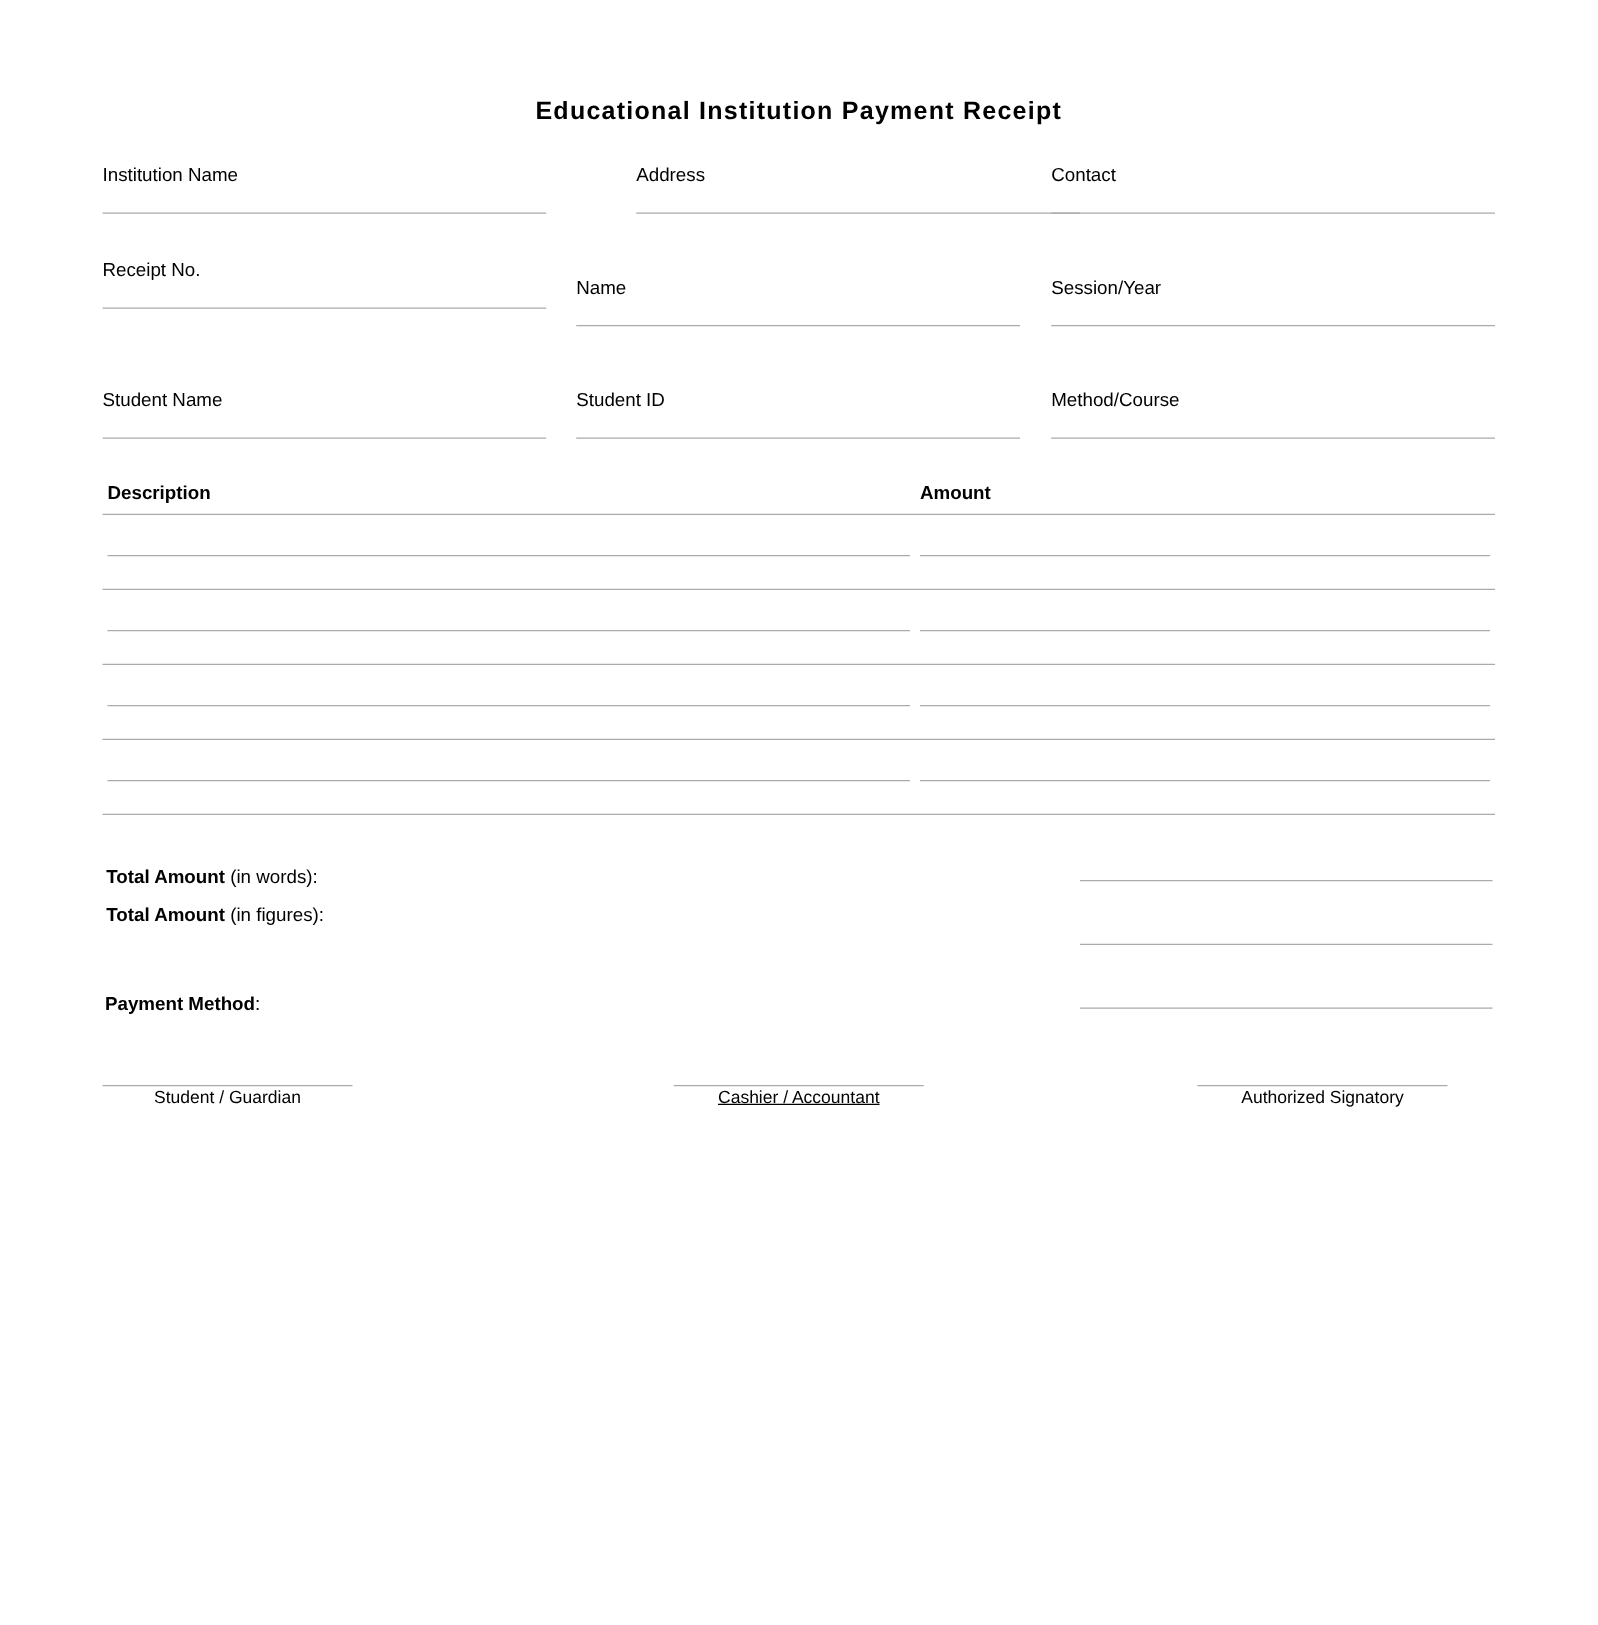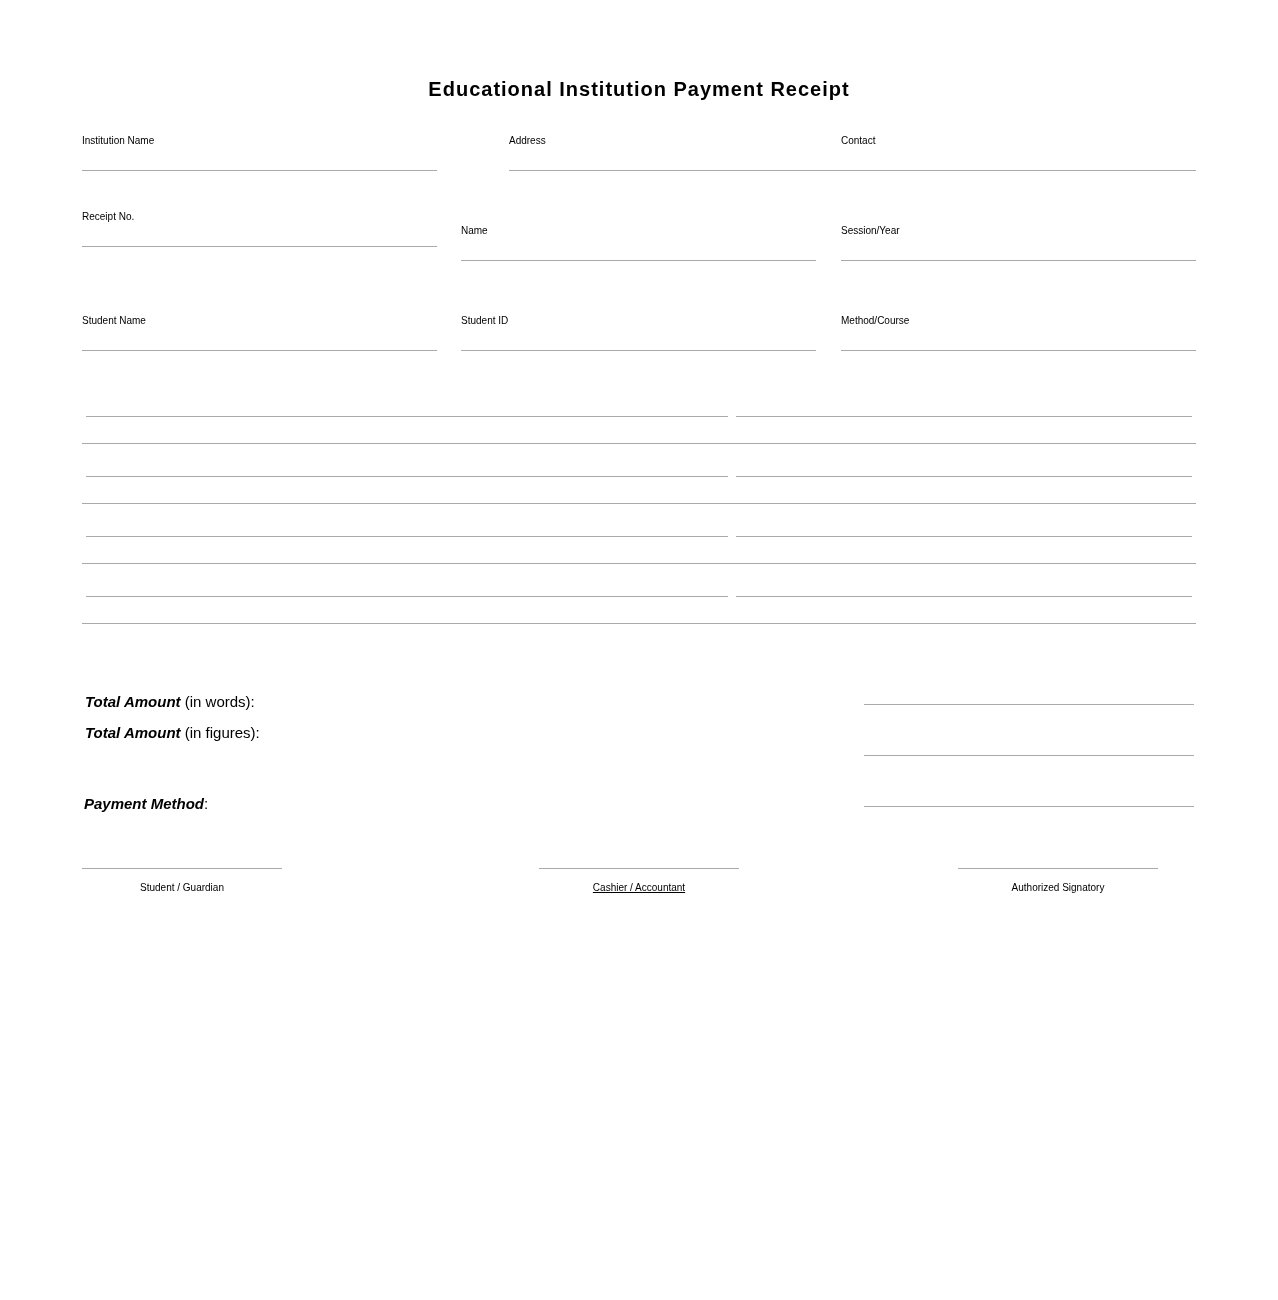--- a/index.html
+++ b/index.html
@@ -1,40 +1,40 @@
 <!DOCTYPE html>
 <html><head>
 <meta charset="utf-8">
 <style>
   html, body { margin: 0; padding: 0; background: #ffffff; }
   body { width: 1278px; height: 1300px; position: relative; font-family: "Liberation Sans", sans-serif; color: #000; }
   .page { position: absolute; left: 82px; top: 0; width: 1114px; }
   .title { position: absolute; left: 0; top: 78px; width: 1114px; text-align: center; font-size: 20px; font-weight: bold; letter-spacing: 1px; margin: 0; }
 
   .field { position: absolute; width: 355px; }
-  .field .lbl { font-size: 10px; display: block; height: 18px; line-height: 18px; }
+  .field .lbl { font-size: 15px; display: block; height: 18px; line-height: 18px; }
   .field .line { display: block; margin-top: 20px; height: 0; border: none; border-bottom: 1px solid #aaaaaa; width: 100%; background: transparent; outline: none; padding: 0; }
 
   .tbl { position: absolute; left: 0; top: 384px; width: 1114px; }
   .thead { height: 27px; border-bottom: 1px solid #aaaaaa; position: relative; }
   .th { position: absolute; top: 2px; font-size: 15px; font-weight: bold; }
   .th.desc { left: 4px; }
   .th.amt { left: 654px; }
   .trow { height: 59px; border-bottom: 1px solid #aaaaaa; position: relative; }
   .cell-line { position: absolute; top: 32px; height: 0; border: none; border-bottom: 1px solid #aaaaaa; background: transparent; padding: 0; outline: none; }
   .cell-line.desc { left: 4px; width: 642px; }
   .cell-line.amt { left: 654px; width: 456px; }
 
   .total { position: absolute; left: 3px; font-size: 15px; }
-  .total b { font-weight: bold; font-style: italic; }
+  .total b { font-weight: bold; }
   .total-line { position: absolute; left: 782px; width: 330px; height: 0; border: none; border-bottom: 1px solid #aaaaaa; padding: 0; background: transparent; outline: none; }
 
   .sig { position: absolute; top: 868px; width: 200px; text-align: center; }
   .sig .sline { border-top: 1px solid #aaaaaa; height: 0; }
-  .sig .slbl { display: block; margin-top: 13px; font-size: 10px; }
+  .sig .slbl { display: block; font-size: 14px; }
 </style>
 </head>
 <body>
 
 <div class="page">
   <h1 class="title">Educational Institution Payment Receipt</h1>
 
   <div class="field" style="left:0; top:132px;">
     <span class="lbl">Institution Name</span>
     <input class="line" value="" style="">
@@ -68,20 +68,24 @@
   <div class="field" style="left:379px; top:312px;">
     <span class="lbl">Student ID</span>
     <input class="line" value="" style="">
   </div>
   <div class="field" style="left:759px; top:312px;">
     <span class="lbl">Method/Course</span>
     <input class="line" value="" style="">
   </div>
 
   <div class="tbl">
+    <div class="thead">
+      <span class="th desc">Description</span>
+      <span class="th amt">Amount</span>
+    </div>
     <div class="trow">
       <input class="cell-line desc" value="" style="">
       <input class="cell-line amt" value="" style="">
     </div>
     <div class="trow">
       <input class="cell-line desc" value="" style="">
       <input class="cell-line amt" value="" style="">
     </div>
     <div class="trow">
       <input class="cell-line desc" value="" style="">

